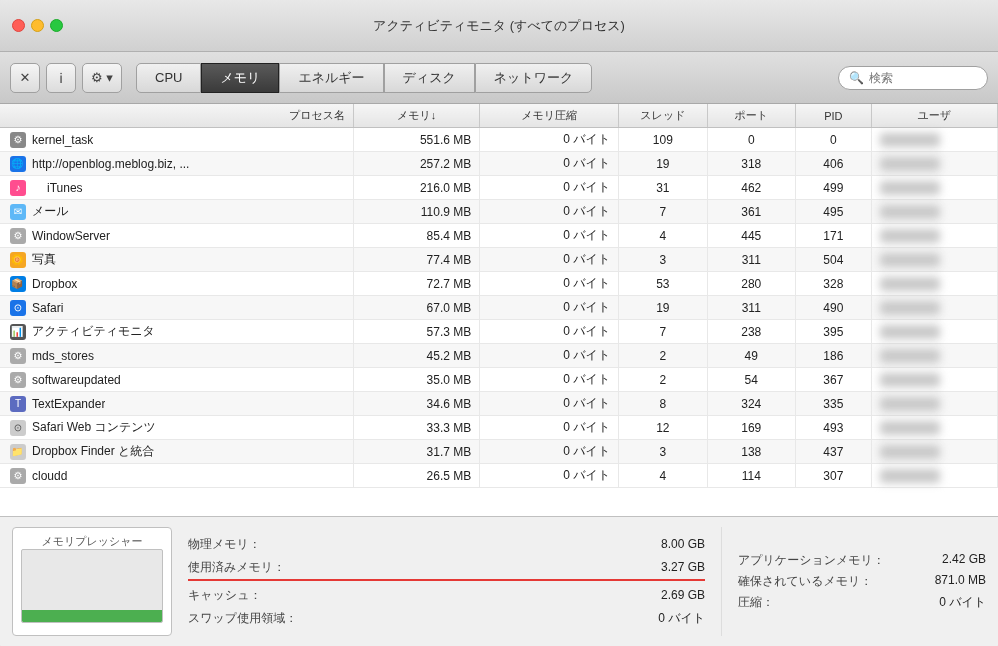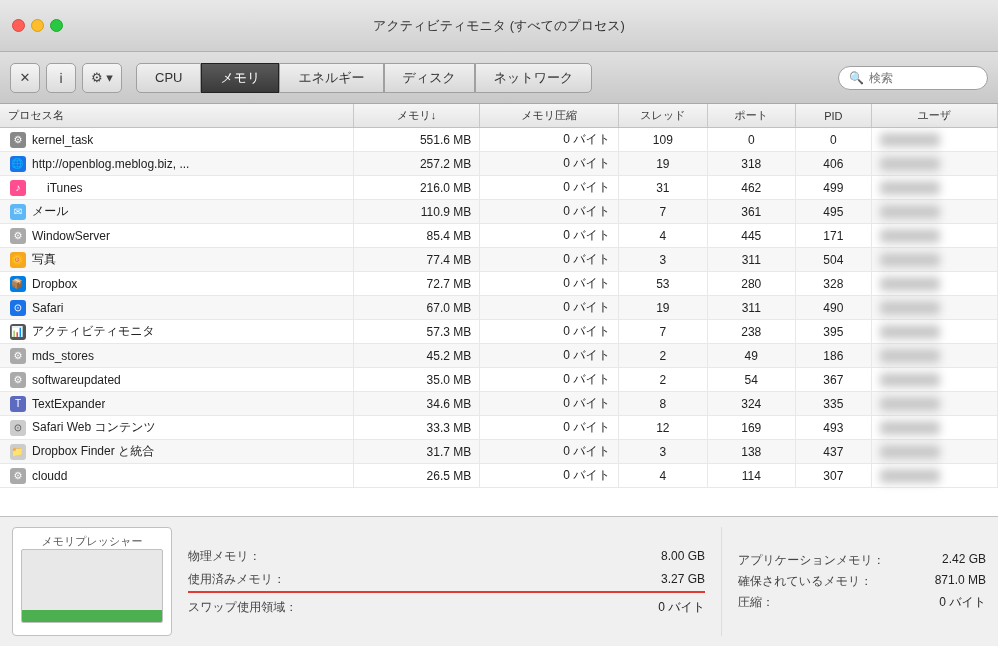--- a/index.html
+++ b/index.html
@@ -298,21 +298,21 @@
     <div class="search-box">
       <span style="color:#888;">🔍</span>
       <input type="text" placeholder="検索" style="">
     </div>
   </div>
 
   <div class="table-container">
     <table>
       <thead>
         <tr>
-          <th style="text-align:left; width:280px;margin-left:36px;">プロセス名</th>
+          <th style="text-align:right; width:280px;margin-left:36px;">プロセス名</th>
           <th style="width:100px;">メモリ↓</th>
           <th style="width:110px;">メモリ圧縮</th>
           <th style="width:70px;">スレッド</th>
           <th style="width:70px;">ポート</th>
           <th style="width:60px;">PID</th>
           <th style="width:100px;">ユーザ</th>
         </tr>
       </thead>
       <tbody id="process-tbody">
       <tr>
@@ -539,20 +539,24 @@
     <div class="memory-stats">
       <div class="stat-row">
         <span class="stat-label">物理メモリ：</span>
         <span class="stat-value">8.00 GB</span>
       </div>
       <div class="stat-row used-row">
         <span class="stat-label">使用済みメモリ：</span>
         <span class="stat-value">3.27 GB</span>
       </div>
       <div class="stat-row">
+        <span class="stat-label">キャッシュ：</span>
+        <span class="stat-value">2.69 GB</span>
+      </div>
+      <div class="stat-row">
         <span class="stat-label">スワップ使用領域：</span>
         <span class="stat-value">0 バイト</span>
       </div>
     </div>
     <div class="right-stats">
       <div class="right-stat-row">
         <span class="right-stat-label">アプリケーションメモリ：</span>
         <span class="right-stat-value">2.42 GB</span>
       </div>
       <div class="right-stat-row">

